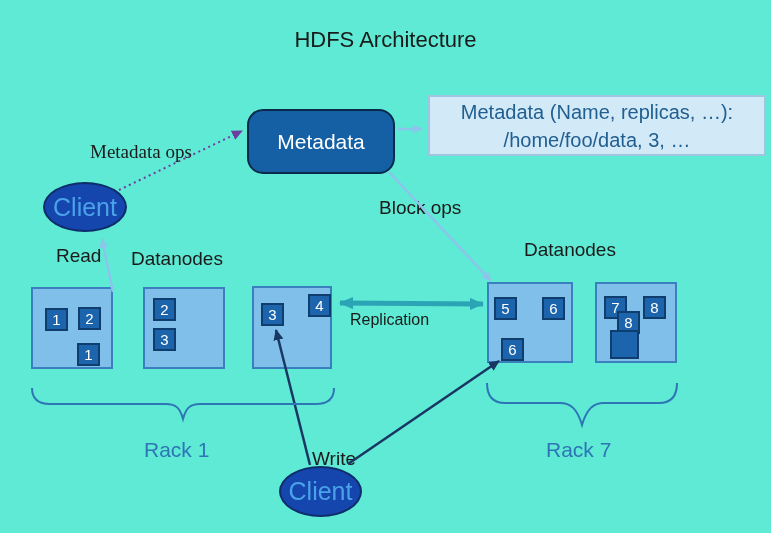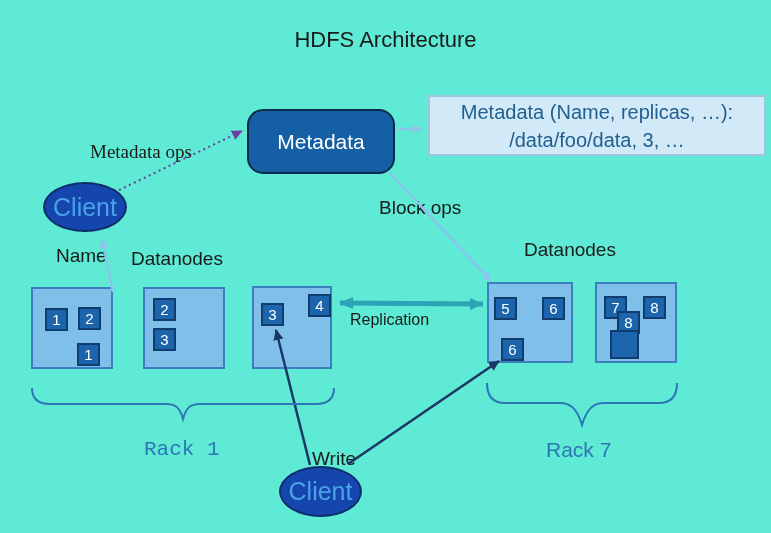--- a/index.html
+++ b/index.html
@@ -73,39 +73,39 @@
 <div class="canvas">
 
   <div class="title">HDFS Architecture</div>
 
   <div class="namenode">
     <span>Metadata</span>
   </div>
 
   <div class="metadata-box">
     <div>Metadata (Name, replicas, …):</div>
-    <div>/data/foo/data, 3, …</div>
+    <div>/home/foo/data, 3, …</div>
   </div>
 
   <div class="client client-top">
     <span>Client</span>
   </div>
   <div class="client client-bottom">
     <span>Client</span>
   </div>
 
   <div class="lbl" style="left:90px;top:141px;font-family:Liberation Serif, serif;">Metadata ops</div>
   <div class="lbl" style="left:379px;top:197px;">Block ops</div>
-  <div class="lbl" style="left:56px;top:245px;">Name</div>
+  <div class="lbl" style="left:56px;top:245px;">Read</div>
   <div class="lbl" style="left:131px;top:248px;">Datanodes</div>
   <div class="lbl" style="left:524px;top:239px;">Datanodes</div>
   <div class="lbl lbl-big" style="left:350px;top:311px;">Replication</div>
   <div class="lbl lbl-big" style="left:627px;top:331px;">Blocks</div>
   <div class="lbl" style="left:312px;top:427px;margin-top:21px;">Write</div>
-  <div class="rack-lbl" style="left:144px;top:438px;font-family:Liberation Mono, monospace;">Rack 1</div>
+  <div class="rack-lbl" style="left:144px;top:438px;">Rack 1</div>
   <div class="rack-lbl" style="left:546px;top:438px;">Rack 7</div>
 
   <div class="dn" style="left:31px;top:287px;width:82px;height:82px;">
     <div class="blk" style="left:12px;top:19px;">1</div>
     <div class="blk" style="left:45px;top:18px;">2</div>
     <div class="blk" style="left:44px;top:54px;">1</div>
   </div>
   <div class="dn" style="left:143px;top:287px;width:82px;height:82px;">
     <div class="blk" style="left:8px;top:9px;">2</div>
     <div class="blk" style="left:8px;top:39px;">3</div>

